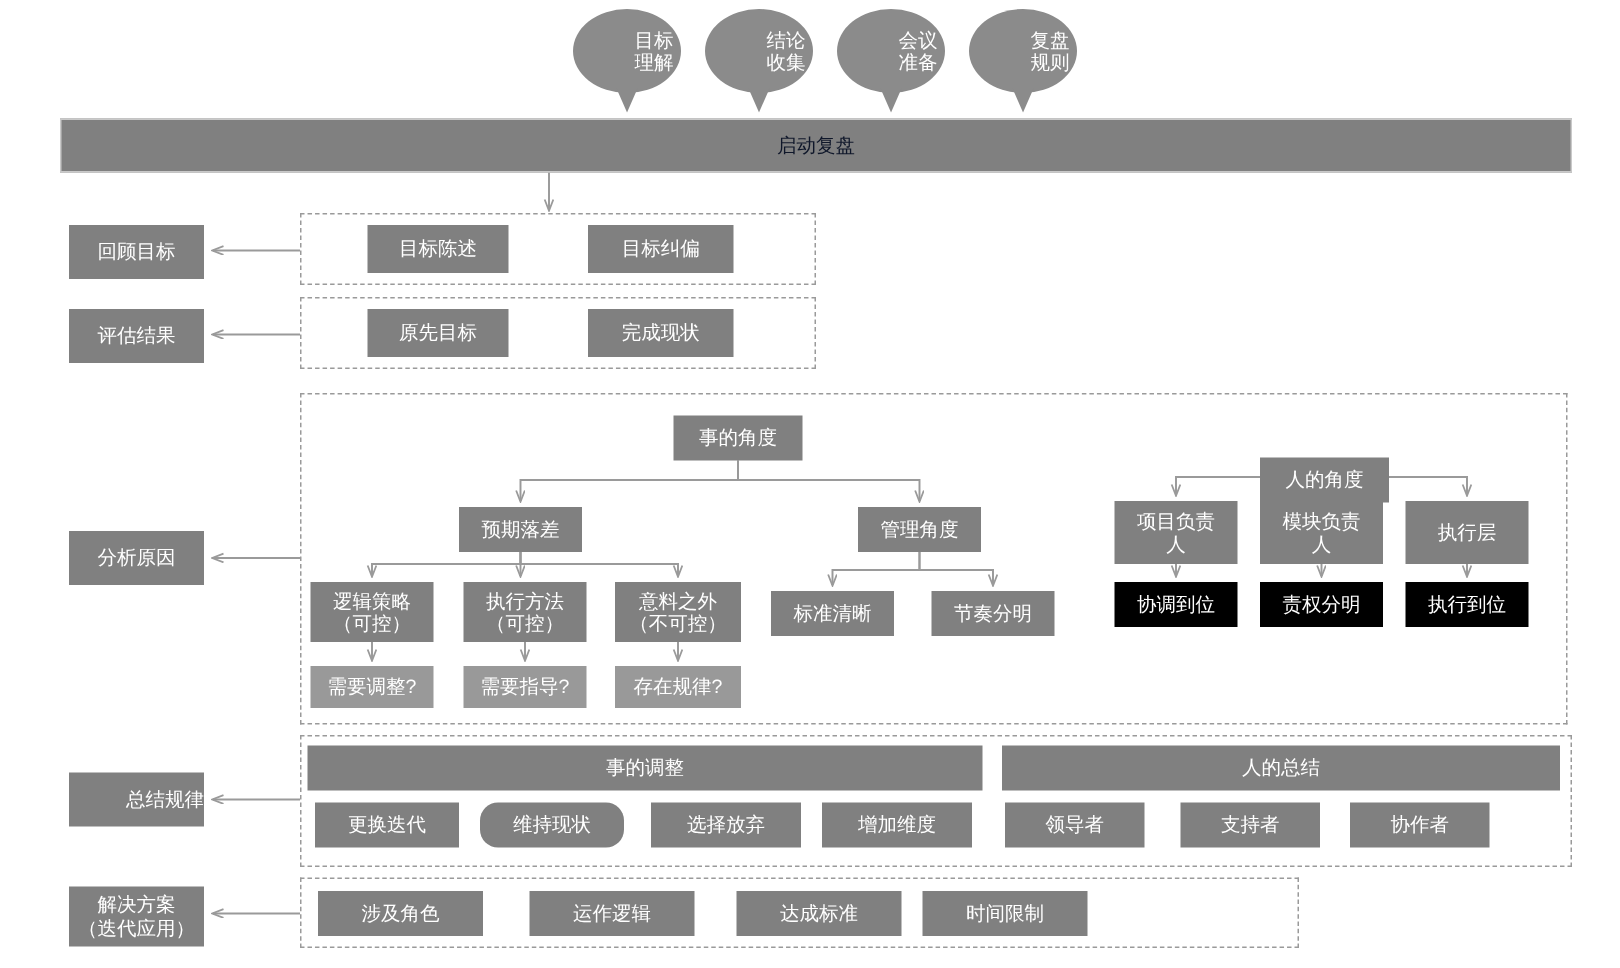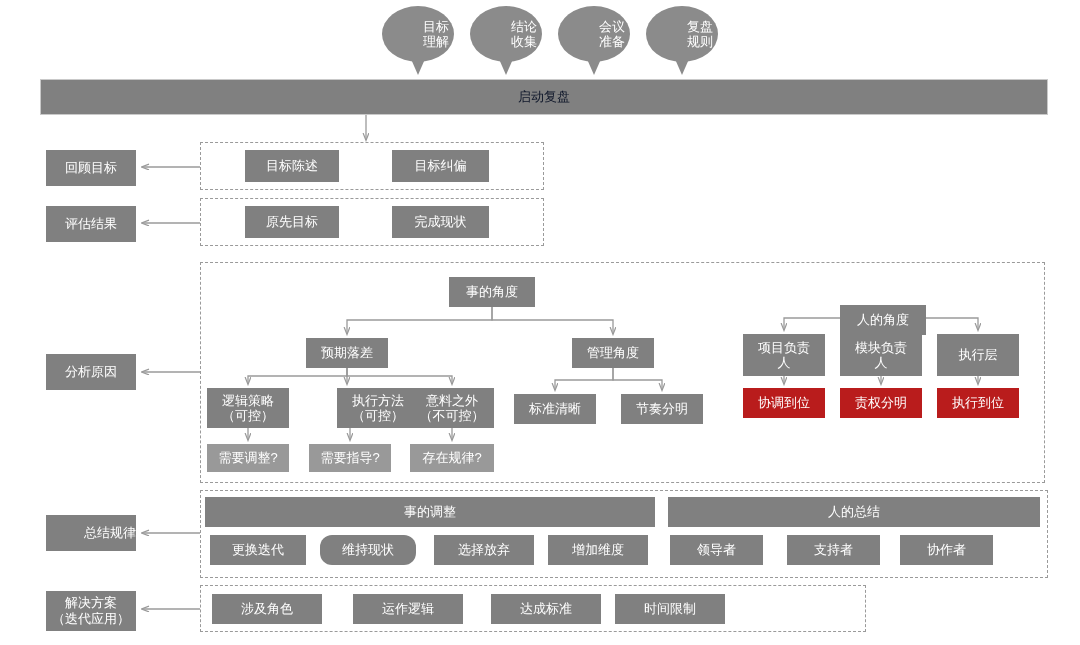--- a/index.html
+++ b/index.html
@@ -2,21 +2,21 @@
 <html><head>
 <meta charset="utf-8">
 <style>
   html,body{margin:0;padding:0;background:#fff;}
   body{width:1080px;height:645px;position:relative;overflow:hidden;
        font-family:"Liberation Sans","DejaVu Sans",sans-serif;color:#fff;}
   #canvas{position:absolute;left:0;top:0;width:1080px;height:645px;}
   .box{position:absolute;background:#808080;color:#fff;display:flex;
        align-items:center;justify-content:center;text-align:center;
        font-size:13px;line-height:1.18;box-sizing:border-box;padding:1px 2px;}
-  .box.light{background:#b91c1c;}
+  .box.light{background:#000000;}
   .box.lighter{background:#999999;}
   .stage{position:absolute;background:#808080;color:#fff;display:flex;
        align-items:center;justify-content:center;text-align:center;
        font-size:13px;line-height:1.2;box-sizing:border-box;}
   .headerbar{position:absolute;background:#808080;color:#0f172a;display:flex;
        align-items:center;justify-content:center;font-size:13px;
        border:1px solid #c9c9c9;box-sizing:border-box;}
   .group{position:absolute;border:1px dashed #9a9a9a;box-sizing:border-box;background:transparent;}
   .bubble{position:absolute;width:72px;height:56px;border-radius:50%;
        background:#8b8b8b;color:#fff;display:flex;align-items:center;
@@ -146,21 +146,21 @@
     <span>预期落差</span>
     </div>
   <div class="box" style="left:572px;top:338px;width:82px;height:30px;">
     <span>管理角度</span>
     </div>
 
   <div class="box" style="left:207px;top:388px;width:82px;height:40px;">
     <span>逻辑策略
 （可控）</span>
     </div>
-  <div class="box" style="left:309px;top:388px;width:82px;height:40px;margin-left:28px;">
+  <div class="box" style="left:309px;top:388px;width:82px;height:40px;">
     <span>执行方法
 （可控）</span>
     </div>
   <div class="box" style="left:410px;top:388px;width:84px;height:40px;">
     <span>意料之外
 （不可控）</span>
     </div>
 
   <div class="box lighter" style="left:207px;top:444px;width:82px;height:28px;">
     <span>需要调整?</span>

